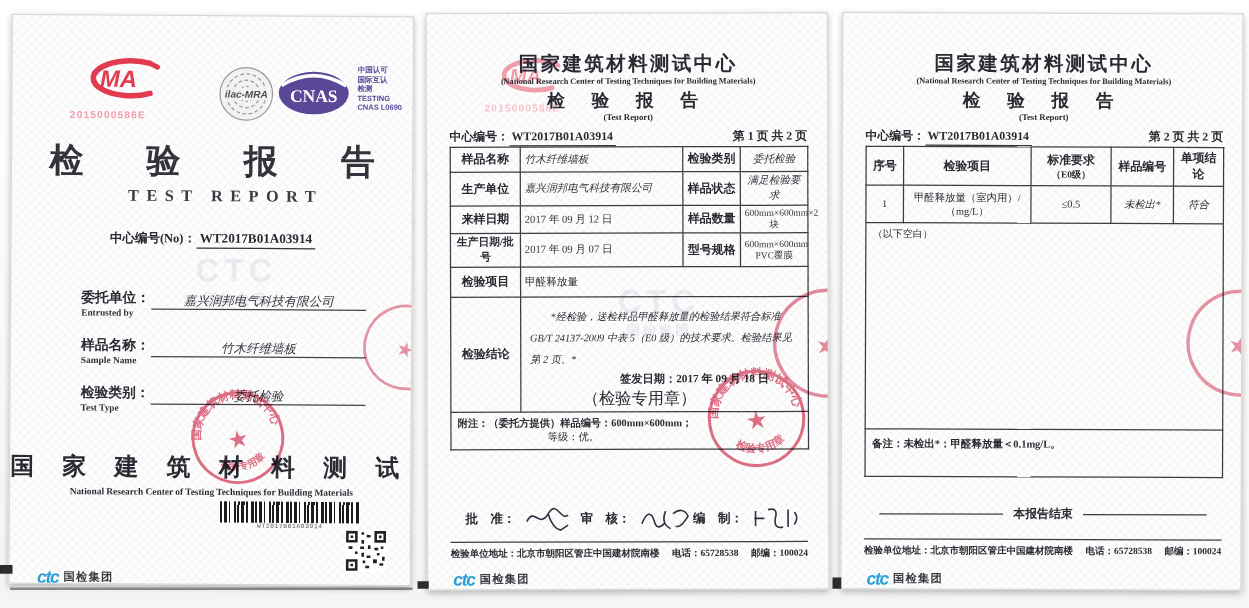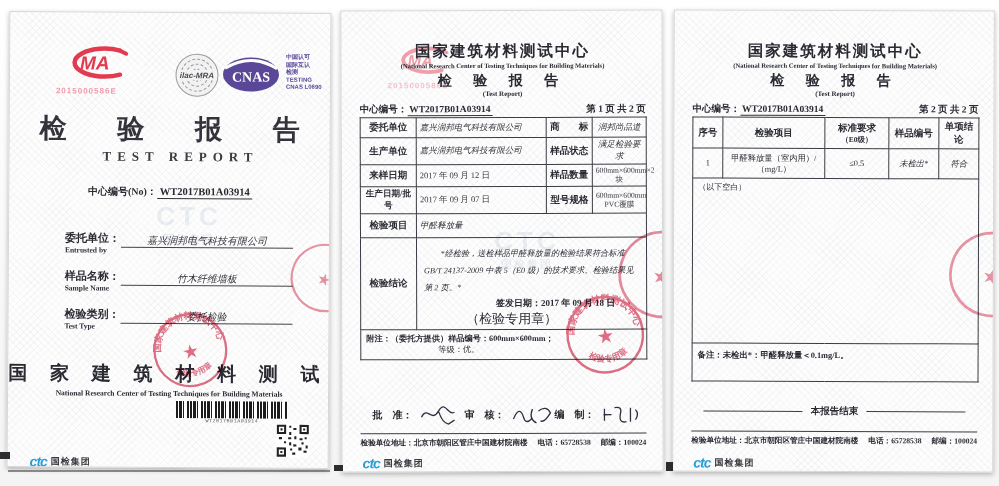--- a/index.html
+++ b/index.html
@@ -267,25 +267,25 @@
     </div>
 
     <table class="rpt abs" style="left:18px;top:106px;">
       <colgroup>
           <col style="width:56px">
           <col style="width:130px">
           <col style="width:46px">
           <col style="width:54px">
         </colgroup>
       <tbody>
-      <tr style="height:20px">
-        <td class="lbl">委托单位</td>
-        <td class="val val-l" style="font-style:italic">嘉兴润邦电气科技有限公司</td>
-        <td class="lbl">商　　标</td>
-        <td class="val">润邦尚品道</td>
+          <tr style="height:20px">
+        <td class="lbl">样品名称</td>
+        <td class="val val-l" style="font-style:italic">竹木纤维墙板</td>
+        <td class="lbl">检验类别</td>
+        <td class="val">委托检验</td>
       </tr>
       <tr style="height:20px">
         <td class="lbl">生产单位</td>
         <td class="val val-l" style="font-style:italic">嘉兴润邦电气科技有限公司</td>
         <td class="lbl">样品状态</td>
         <td class="val">满足检验要求</td>
       </tr>
       <tr style="height:20px">
         <td class="lbl">来样日期</td>
         <td class="val val-l" style="font-style:normal">2017 年 09 月 12 日</td>
@@ -293,21 +293,21 @@
         <td class="val" style="font-style:normal;font-size:7.6px">600mm×600mm×2 块</td>
       </tr>
       <tr style="height:24px">
         <td class="lbl" style="font-size:8.6px">生产日期/批号</td>
         <td class="val val-l" style="font-style:normal">2017 年 09 月 07 日</td>
         <td class="lbl">型号规格</td>
         <td class="val" style="font-style:normal;font-size:7.6px">600mm×600mm PVC覆膜</td>
       </tr>
       <tr style="height:24px">
         <td class="lbl">检验项目</td>
-        <td class="val-l" colspan="3" style="font-style:italic">甲醛释放量</td>
+        <td class="val-l" colspan="3" style="">甲醛释放量</td>
       </tr>
       <tr style="height:82px">
         <td class="lbl">检验结论</td>
         <td colspan="3" style="vertical-align:top;">
           <div class="concl-text">*经检验，送检样品甲醛释放量的检验结果符合标准 GB/T 24137-2009 中表 5（E0 级）的技术要求。检验结果见第 2 页。*</div>
           <div class="issue-date">签发日期：2017 年 09 月 18 日</div>
           <div class="stamp-note">（检验专用章）</div>
         </td>
       </tr>
       <tr style="height:30px">

